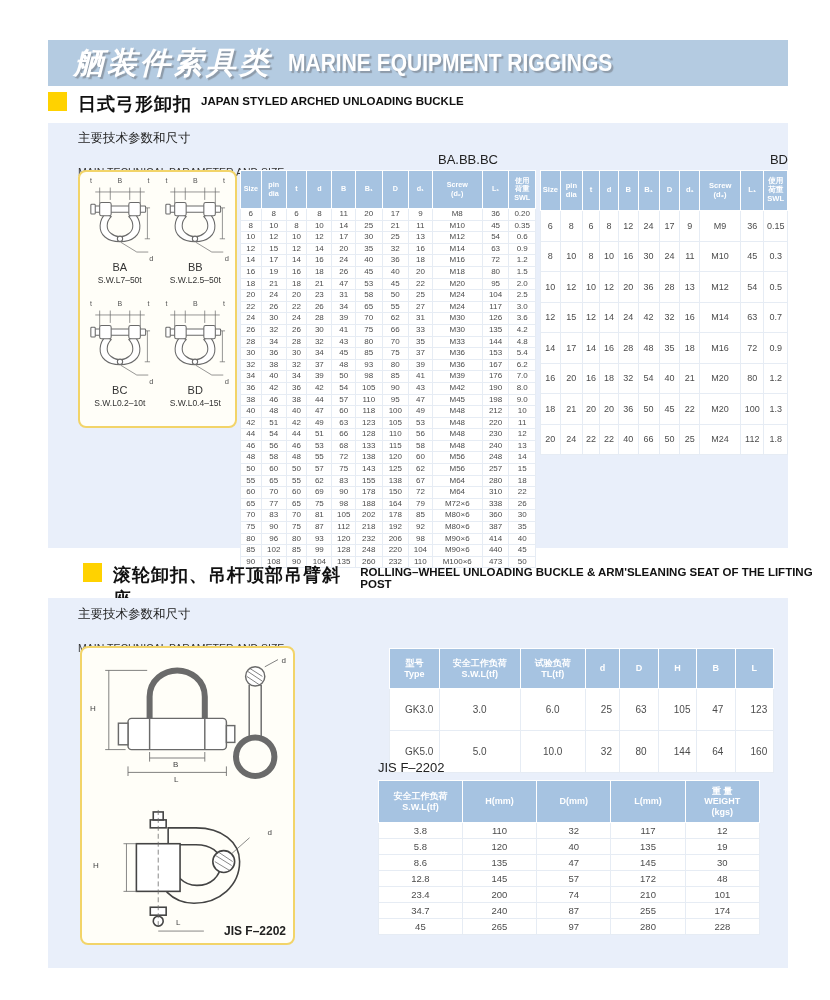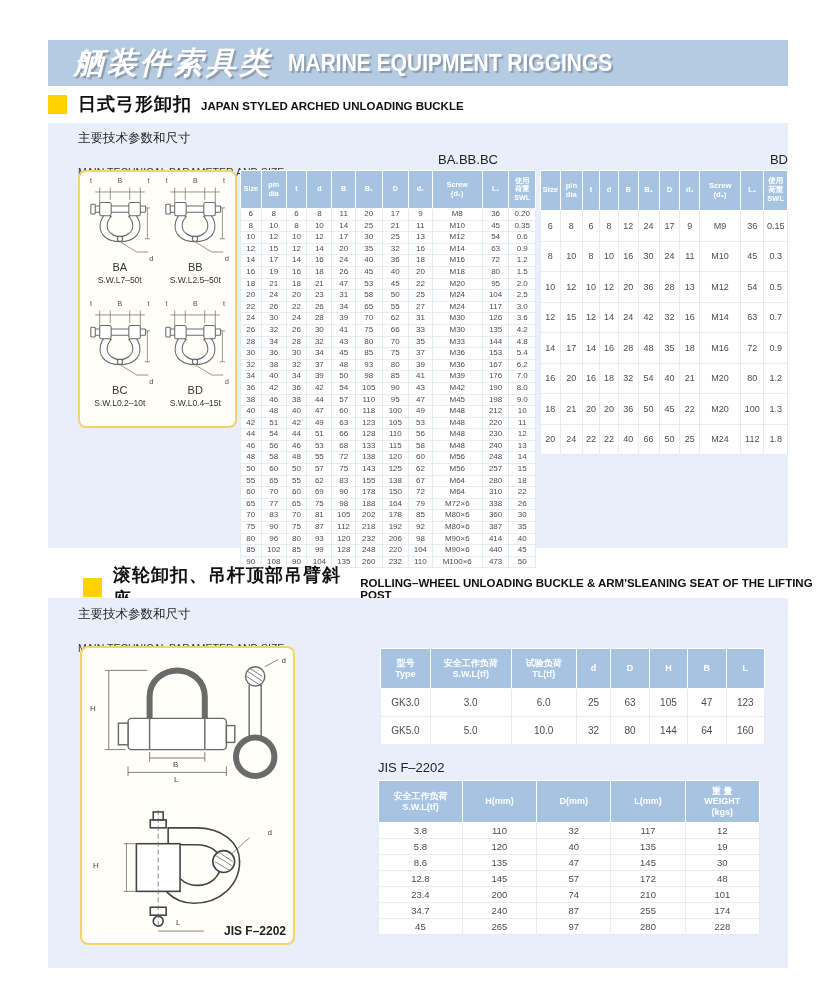--- a/index.html
+++ b/index.html
@@ -5,21 +5,21 @@
   * { margin:0; padding:0; box-sizing:border-box; }
   body { width:830px; height:1000px; background:#fff; font-family:"Liberation Sans","DejaVu Sans",sans-serif; position:relative; overflow:hidden; }
   .page { position:absolute; left:0; top:0; width:830px; height:1000px; background:#fff; }
 
   
   .banner { position:absolute; left:48px; top:40px; width:740px; height:46px; background:#b4cbe1; display:flex; align-items:center; padding-left:26px; }
   .banner-zh { font-size:30px; font-weight:bold; color:#fff; letter-spacing:3px; text-shadow:2px 2px 1px #8d9aa8; font-style:italic; }
   .banner-en { font-size:21px; font-weight:bold; color:#fff; margin-left:16px; letter-spacing:0px; text-shadow:2px 2px 1px #8d9aa8; transform:scaleY(1.1); }
 
   
-  .sec-head { position:absolute; left:48px; display:flex; align-items:center; }
+  .sec-head { position:absolute; left:48px; display:flex; }
   .sec-head .bullet { width:19px; height:19px; background:#ffd200; margin-right:11px; flex:0 0 auto; }
   .sec-head .h-zh { font-size:18px; font-weight:bold; color:#111; letter-spacing:1px; }
   .sec-head .h-en { font-size:11.5px; font-weight:bold; color:#111; margin-left:9px; margin-top:3px; }
   .sec1-head { top:92px; }
   .sec2-head { top:563px;padding-left:35px; }
 
   
   .panel { position:absolute; left:48px; width:740px; background:#e9effa; }
   .panel1 { top:123px; height:425px; }
   .panel2 { top:598px; height:370px; }
@@ -50,40 +50,40 @@
   .cap2 { left:662px; top:29px; width:78px; text-align:right; }
 
   
   table { border-collapse:collapse; table-layout:fixed; width:100%; background:#fff; }
   th { background:#a6c3e1; color:#fff; font-weight:bold; border:1px solid #fff; white-space:pre-line; text-align:center; vertical-align:middle; line-height:1.15; }
   td { border:1px solid #e6ecf4; text-align:center; color:#4c4c4c; background:#fff; vertical-align:middle; }
 
   .twrap { position:absolute; }
   .twrap1 { left:192px; top:47px; width:296px; }
   .twrapbd { left:492px; top:47px; width:248px; }
-  .twrapgk { left:332px; top:50px; width:385px; }
+  .twrapgk { left:341px; top:50px; width:385px; }
   .twrapjis { left:330px; top:182px; width:382px; }
   .jis-title { position:absolute; left:330px; top:162px; font-size:13px; color:#222; }
 
   .tbl1 th { height:38px; font-size:7.2px; }
   .tbl1 td { height:10.6px; font-size:8px; padding:0; line-height:10.6px; }
   .tbl1 th:nth-child(1){width:7%} .tbl1 th:nth-child(2){width:8.5%} .tbl1 th:nth-child(3){width:7%}
   .tbl1 th:nth-child(4){width:8.5%} .tbl1 th:nth-child(5){width:8%} .tbl1 th:nth-child(6){width:9%}
   .tbl1 th:nth-child(7){width:9%} .tbl1 th:nth-child(8){width:8%} .tbl1 th:nth-child(9){width:17%}
   .tbl1 th:nth-child(10){width:9%} .tbl1 th:nth-child(11){width:9%}
 
   .tblbd th { height:40px; font-size:7.6px; }
   .tblbd td { height:30.5px; font-size:9px; padding:0; }
   .tblbd th:nth-child(1){width:8%} .tblbd th:nth-child(2){width:9%} .tblbd th:nth-child(3){width:7%}
   .tblbd th:nth-child(4){width:7.5%} .tblbd th:nth-child(5){width:8%} .tblbd th:nth-child(6){width:8.5%}
   .tblbd th:nth-child(7){width:8.5%} .tblbd th:nth-child(8){width:8%} .tblbd th:nth-child(9){width:16.5%}
   .tblbd th:nth-child(10){width:9.5%} .tblbd th:nth-child(11){width:9.5%}
 
   .tblgk th { height:40px; font-size:9px; }
-  .tblgk td { height:17px; font-size:10px; padding:8px; }
+  .tblgk td { height:17px; font-size:10px; padding:15px; }
   .tblgk th:nth-child(1){width:13%} .tblgk th:nth-child(2){width:21%} .tblgk th:nth-child(3){width:17%}
   .tblgk th:nth-child(4){width:9%} .tblgk th:nth-child(5){width:10%} .tblgk th:nth-child(6){width:10%}
   .tblgk th:nth-child(7){width:10%} .tblgk th:nth-child(8){width:10%}
 
   .tbljis th { height:42px; font-size:9px; }
   .tbljis td { height:16px; font-size:9.5px; padding:0; }
   .tbljis th:nth-child(1){width:22%} .tbljis th:nth-child(2){width:19.5%} .tbljis th:nth-child(3){width:19.5%}
   .tbljis th:nth-child(4){width:19.5%} .tbljis th:nth-child(5){width:19.5%}
 
   svg.defs { position:absolute; width:0; height:0; }

